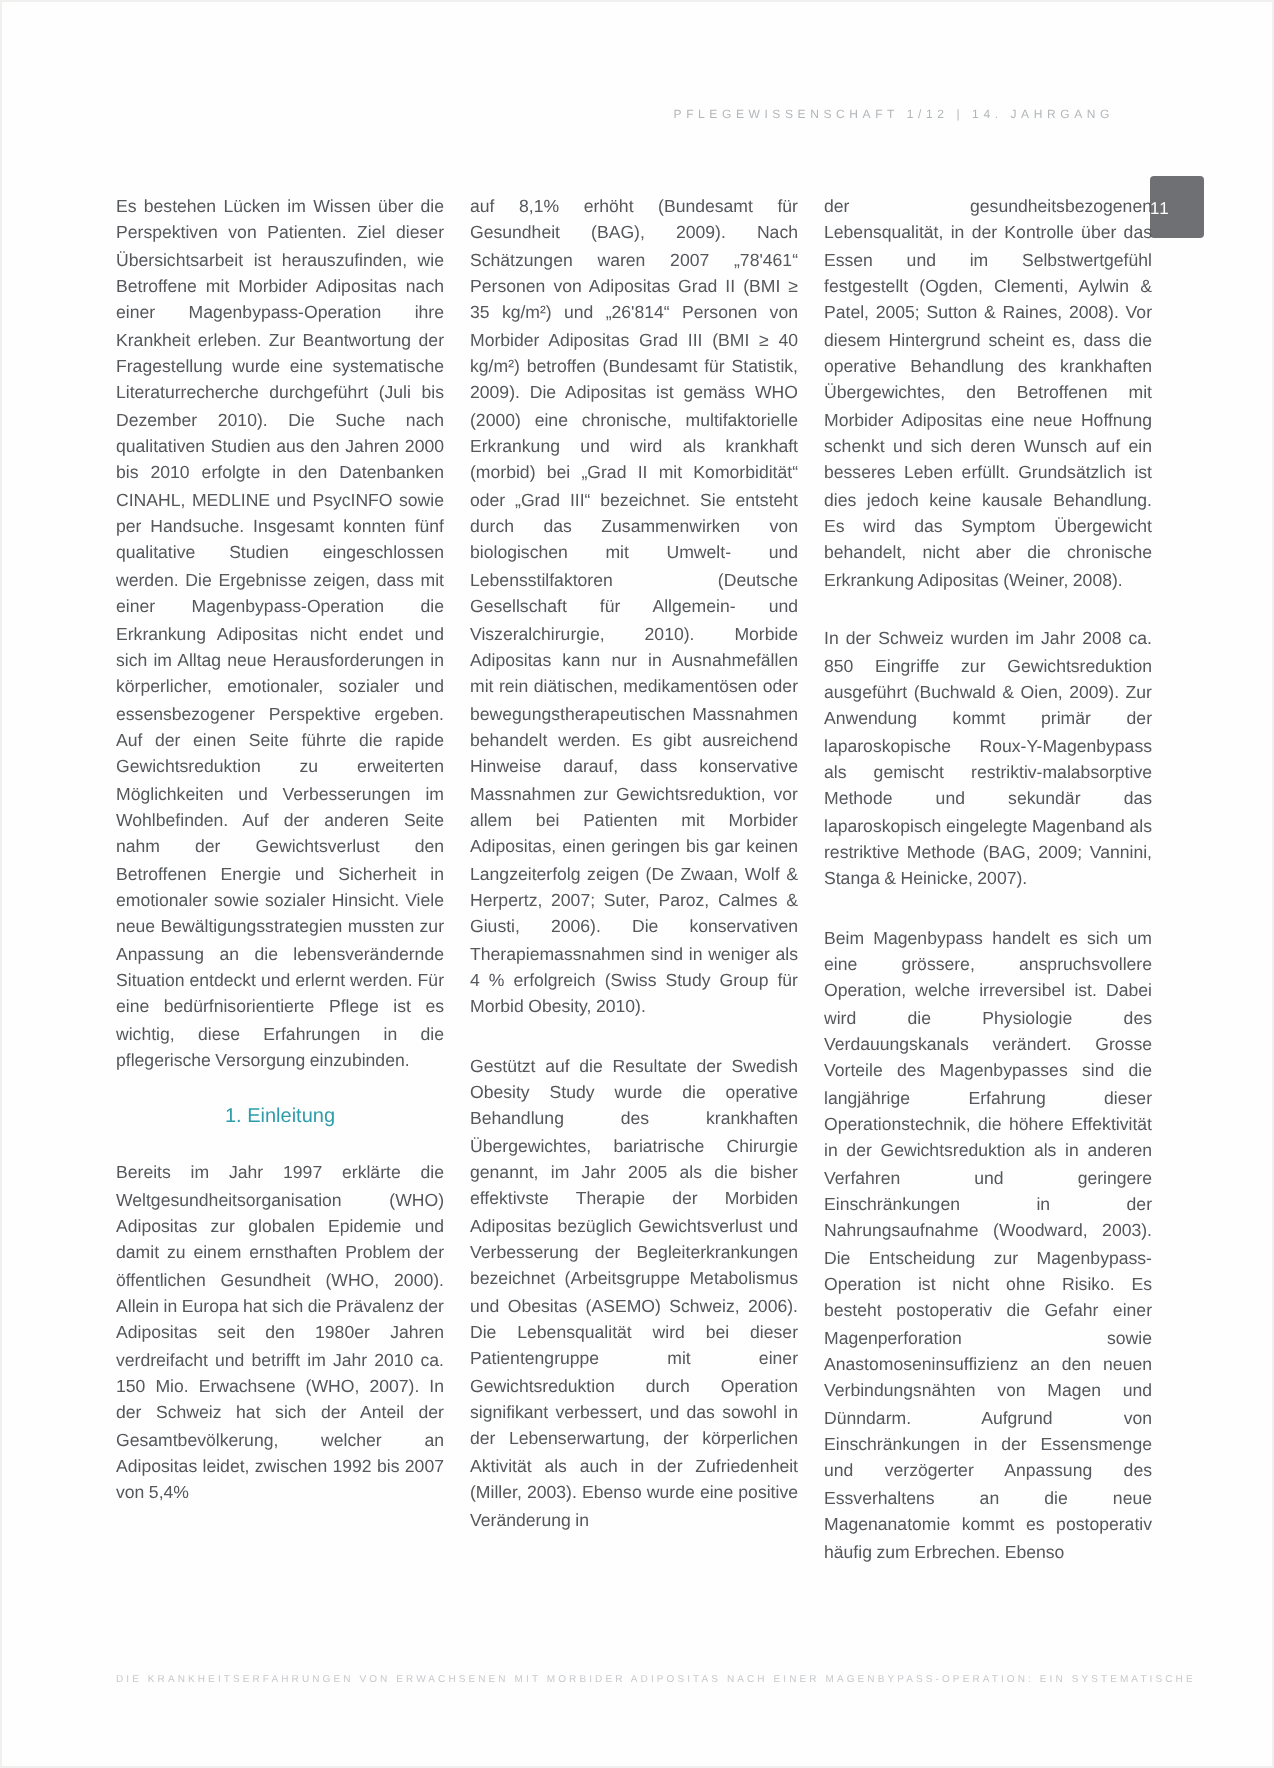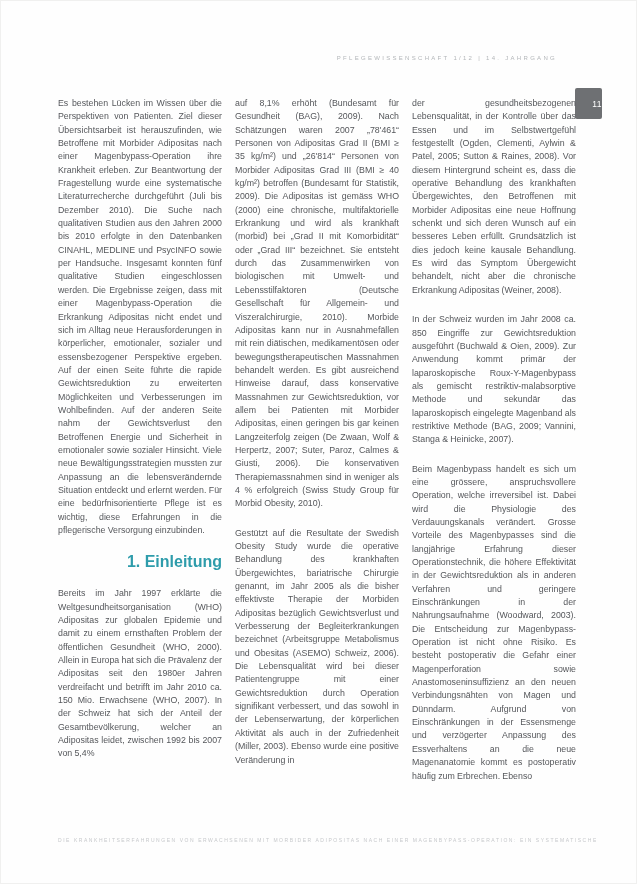--- a/index.html
+++ b/index.html
@@ -32,21 +32,21 @@
   .page-tab {
     position: absolute;
     top: 87px;
     right: 34px;
     width: 27px;
     height: 31px;
     background: #6e7073;
     border-radius: 2px;
     display: flex;
     align-items: center;
-    justify-content: flex-end;
+    justify-content: flex-start;
   }
   .page-tab span {
     color: #ffffff;
     font-size: 8.5px;
     letter-spacing: 0.5px;
   }
   .columns {
     position: absolute;
     top: 80px;
     left: 57px;
@@ -61,23 +61,23 @@
     font-size: 8.8px;
     line-height: 13.35px;
     text-align: justify;
     color: #55575b;
     hyphens: auto;
     -webkit-hyphens: auto;
     word-spacing: -0.2px;
   }
   .section-heading {
     margin: 16px 0 15px 0;
-    text-align: right;
-    font-size: 16px;
-    font-weight: bold;
+    text-align: center;
+    font-size: 10px;
+    font-weight: normal;
     color: #2e9cab;
   }
   .footer {
     position: absolute;
     top: 836px;
     left: 57px;
     right: 40px;
     font-size: 5px;
     letter-spacing: 1.55px;
     color: #c6c8cb;

